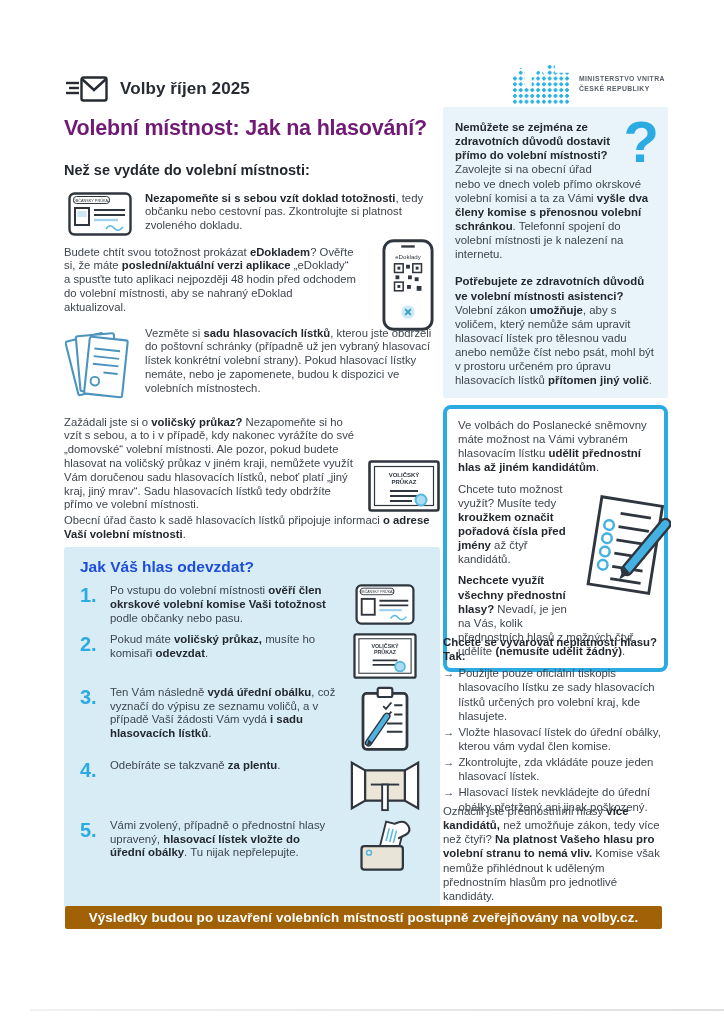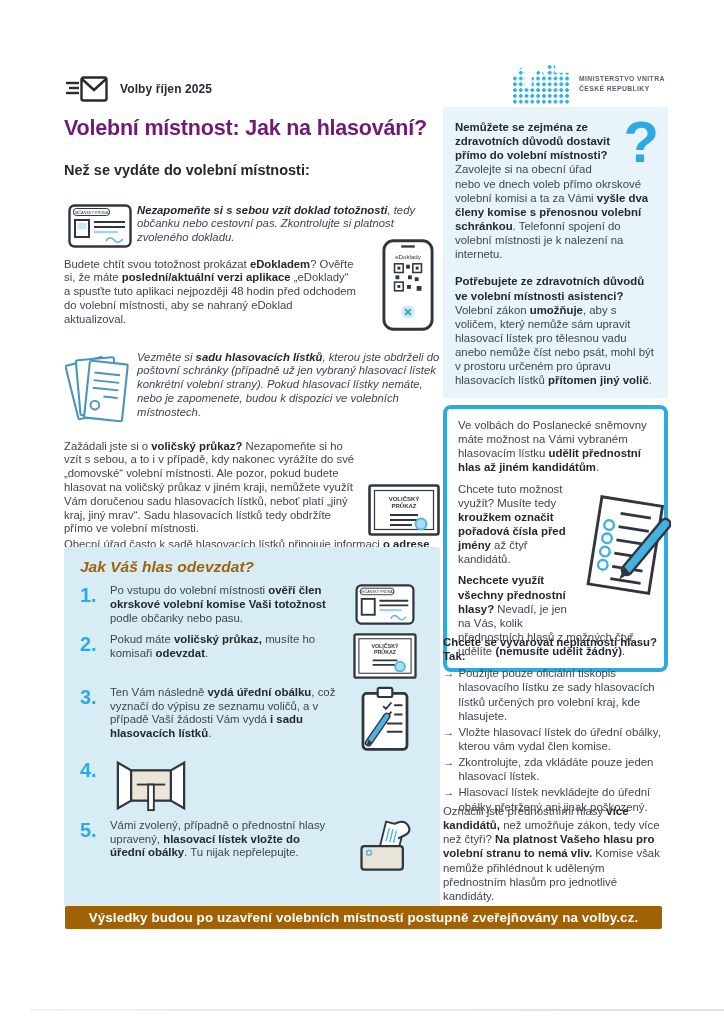--- a/index.html
+++ b/index.html
@@ -3,50 +3,50 @@
 <meta charset="utf-8">
 <style>
   html,body{margin:0;padding:0;background:#fff;}
   .page{position:relative;width:724px;height:1024px;background:#ffffff;overflow:hidden;
         font-family:"Liberation Sans",sans-serif;color:#3e454e;}
   .b{font-weight:700;color:#23282f;}
   p{margin:0;}
 
   
   .brand{position:absolute;left:64px;top:74px;display:flex;align-items:center;gap:10px;}
-  .brand-title{font-size:12px;font-weight:700;color:#262b33;letter-spacing:.1px;}
+  .brand-title{font-size:17px;font-weight:700;color:#262b33;letter-spacing:.1px;}
   .ministry{position:absolute;left:512px;top:64px;display:flex;align-items:center;gap:9px;}
   .ministry-dots{width:58px;height:40px;
     background-image:radial-gradient(circle,#2bb3e6 1.6px,transparent 1.9px);
     background-size:5.8px 5.8px;
     clip-path:polygon(0% 28%,10% 28%,10% 10%,22% 10%,22% 55%,34% 55%,34% 35%,48% 12%,60% 35%,60% 0%,74% 0%,74% 22%,100% 22%,100% 100%,0% 100%);}
   .ministry-text{display:flex;flex-direction:column;font-size:6.8px;font-weight:700;
     color:#5a6068;letter-spacing:.4px;line-height:1.5;}
 
   
   .main-title{position:absolute;left:64px;top:116px;margin:0;font-size:21.5px;font-weight:800;
     color:#701a75;letter-spacing:-.2px;}
 
   
   .left-col{position:absolute;left:64px;top:162px;width:376px;font-size:11.3px;line-height:1.22;}
   .before-heading{margin:0 0 6px;font-size:14.5px;font-weight:800;color:#23282f;}
-  .mrow{display:flex;gap:1px;margin-top:24px;align-items:flex-start;font-style:italic;}
+  .mrow{display:flex;gap:9px;margin-top:12px;align-items:flex-start;}
   .icl{width:72px;flex:none;display:flex;justify-content:center;}
   .txtc{flex:1;}
   .p-narrow{width:292px;margin-top:10px;}
   .phone-abs{position:absolute;right:6px;top:76px;}
   .p4wrap{position:relative;margin-top:9px;}
   .voter-abs{position:absolute;right:0;top:44px;}
   .p-full{margin-top:2px;}
 
   
   .vote-panel{position:absolute;left:64px;top:547px;width:376px;height:360px;box-sizing:border-box;
     background:#d8ecf6;border-radius:3px;padding:11px 14px 8px 16px;overflow:hidden;
     font-size:11.4px;line-height:1.22;}
-  .vote-heading{margin:0 0 4px;font-size:15.5px;font-weight:800;color:#a16207;font-style:italic;}
+  .vote-heading{margin:0 0 4px;font-size:15.5px;font-weight:800;color:#1d4ed8;}
   .step{display:flex;align-items:flex-start;margin-top:7px;}
   .step-num{width:30px;flex:none;color:#2babe2;font-weight:800;font-size:20px;line-height:1;padding-top:1px;}
   .step-txt{flex:1;padding-right:8px;}
   .step-ic{width:82px;flex:none;display:flex;justify-content:center;align-items:flex-start;}
   .step-sub{margin-top:4px;}
 
   
   .right-col{position:absolute;left:443px;top:107px;width:225px;height:800px;font-size:11.4px;line-height:1.24;}
   .help-panel{position:absolute;left:0;top:0;width:225px;height:291px;box-sizing:border-box;
     background:#e9f4fa;padding:13px 11px 10px 12px;border-radius:2px;}
@@ -231,20 +231,21 @@
           <line x1="30" y1="50" x2="47" y2="50" stroke="#2f363e" stroke-width="2.2"></line>
           <path d="M10 62 L30 33" stroke="#2f363e" stroke-width="8" stroke-linecap="round"></path>
           <path d="M10 62 L30 33" stroke="#4fb3e2" stroke-width="5" stroke-linecap="round"></path>
           <polygon points="8,66 14,62 10,58" fill="#2f363e"></polygon>
         </svg>
       </div>
     </div>
 
     <div class="step">
       <span class="step-num">4.</span>
+      <p class="step-txt"><span>Odebíráte se takzvaně </span><span class="b">za plentu</span><span>.</span></p>
       <div class="step-ic">
         <svg width="74" height="53" viewBox="0 0 78 56">
           <polygon points="4,4 18,12 18,44 4,52" fill="#fff" stroke="#2f363e" stroke-width="2.4"></polygon>
           <polygon points="74,4 60,12 60,44 74,52" fill="#fff" stroke="#2f363e" stroke-width="2.4"></polygon>
           <rect x="18" y="12" width="42" height="32" fill="#ece6d9" stroke="#2f363e" stroke-width="2.4"></rect>
           <line x1="24" y1="27" x2="54" y2="27" stroke="#2f363e" stroke-width="2"></line>
           <rect x="36" y="27" width="6" height="27" fill="#fff" stroke="#2f363e" stroke-width="2"></rect>
         </svg>
       </div>
     </div>

